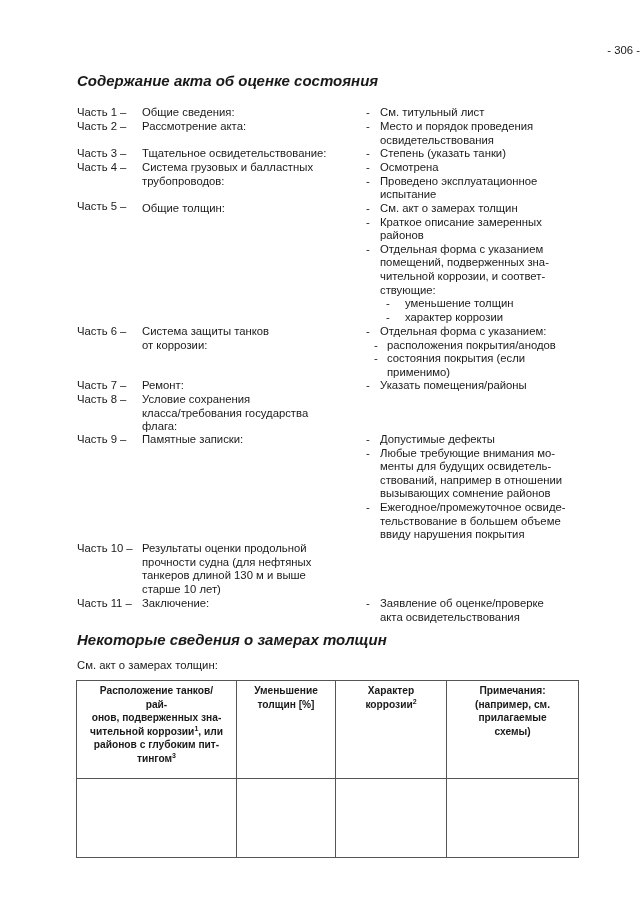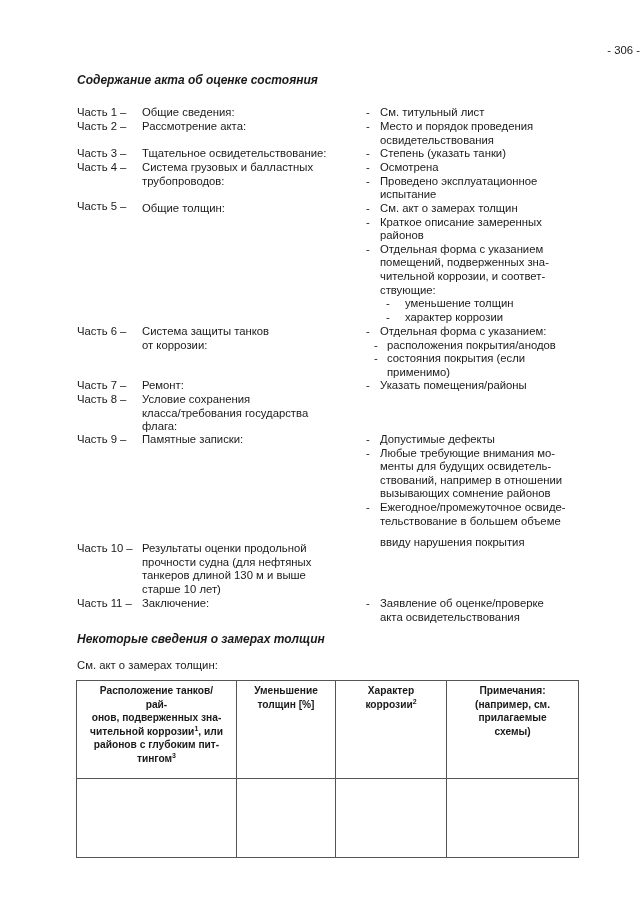--- a/index.html
+++ b/index.html
@@ -1,20 +1,20 @@
 <!DOCTYPE html>
 <html><head>
 <meta charset="utf-8">
 <style>
   html, body { margin: 0; padding: 0; background: #ffffff; }
   body { width: 640px; height: 905px; position: relative; overflow: hidden;
          font-family: "Liberation Sans", sans-serif; color: #1a1a1a; font-size: 11.3px; }
   .abs { position: absolute; white-space: nowrap; line-height: 13.6px; }
   .page-num { left: 0; width: 640px; text-align: right; top: 44px; }
-  .h-title { left: 77px; font-weight: bold; font-style: italic; font-size: 12px; }
+  .h-title { left: 77px; font-weight: bold; font-style: italic; font-size: 15px; }
   .part-label { left: 77px; }
   .part-title { left: 142px; }
   .dash { left: 366px; }
   .item { left: 380px; text-align: right; }
   .sub-dash-a { left: 386px; }
   .sub-text-a { left: 405px; }
   .sub-dash-b { left: 374px; }
   .sub-text-b { left: 387px; }
   .intro { left: 77px; }
   table.meas { position: absolute; left: 76px; top: 680px; width: 502px;
@@ -99,21 +99,21 @@
     <div class="abs dash" style="top: 433px;">-</div>
     <div class="abs item" style="top: 433px;">Допустимые дефекты</div>
     <div class="abs dash" style="top: 446.6px;">-</div>
     <div class="abs item" style="top: 446.6px;">Любые требующие внимания мо-</div>
     <div class="abs item" style="top: 460.2px;">менты для будущих освидетель-</div>
     <div class="abs item" style="top: 473.8px;">ствований, например в отношении</div>
     <div class="abs item" style="top: 487.4px;">вызывающих сомнение районов</div>
     <div class="abs dash" style="top: 501px;">-</div>
     <div class="abs item" style="top: 501px;">Ежегодное/промежуточное освиде-</div>
     <div class="abs item" style="top: 514.6px;">тельствование в большем объеме</div>
-    <div class="abs item" style="top: 528.2px; margin-top: 8px;">ввиду нарушения покрытия</div>
+    <div class="abs item" style="top: 528.2px;">ввиду нарушения покрытия</div>
     <div class="abs dash" style="top: 597px;">-</div>
     <div class="abs item" style="top: 597px;">Заявление об оценке/проверке</div>
     <div class="abs item" style="top: 610.6px;">акта освидетельствования</div>
     <div class="abs sub-dash-a" style="top: 297px;">-</div>
     <div class="abs sub-text-a" style="top: 297px;">уменьшение толщин</div>
     <div class="abs sub-dash-a" style="top: 310.6px;">-</div>
     <div class="abs sub-text-a" style="top: 310.6px;">характер коррозии</div>
   </div>
 
 <div class="abs h-title" style="top:633px;">Некоторые сведения о замерах толщин</div>

